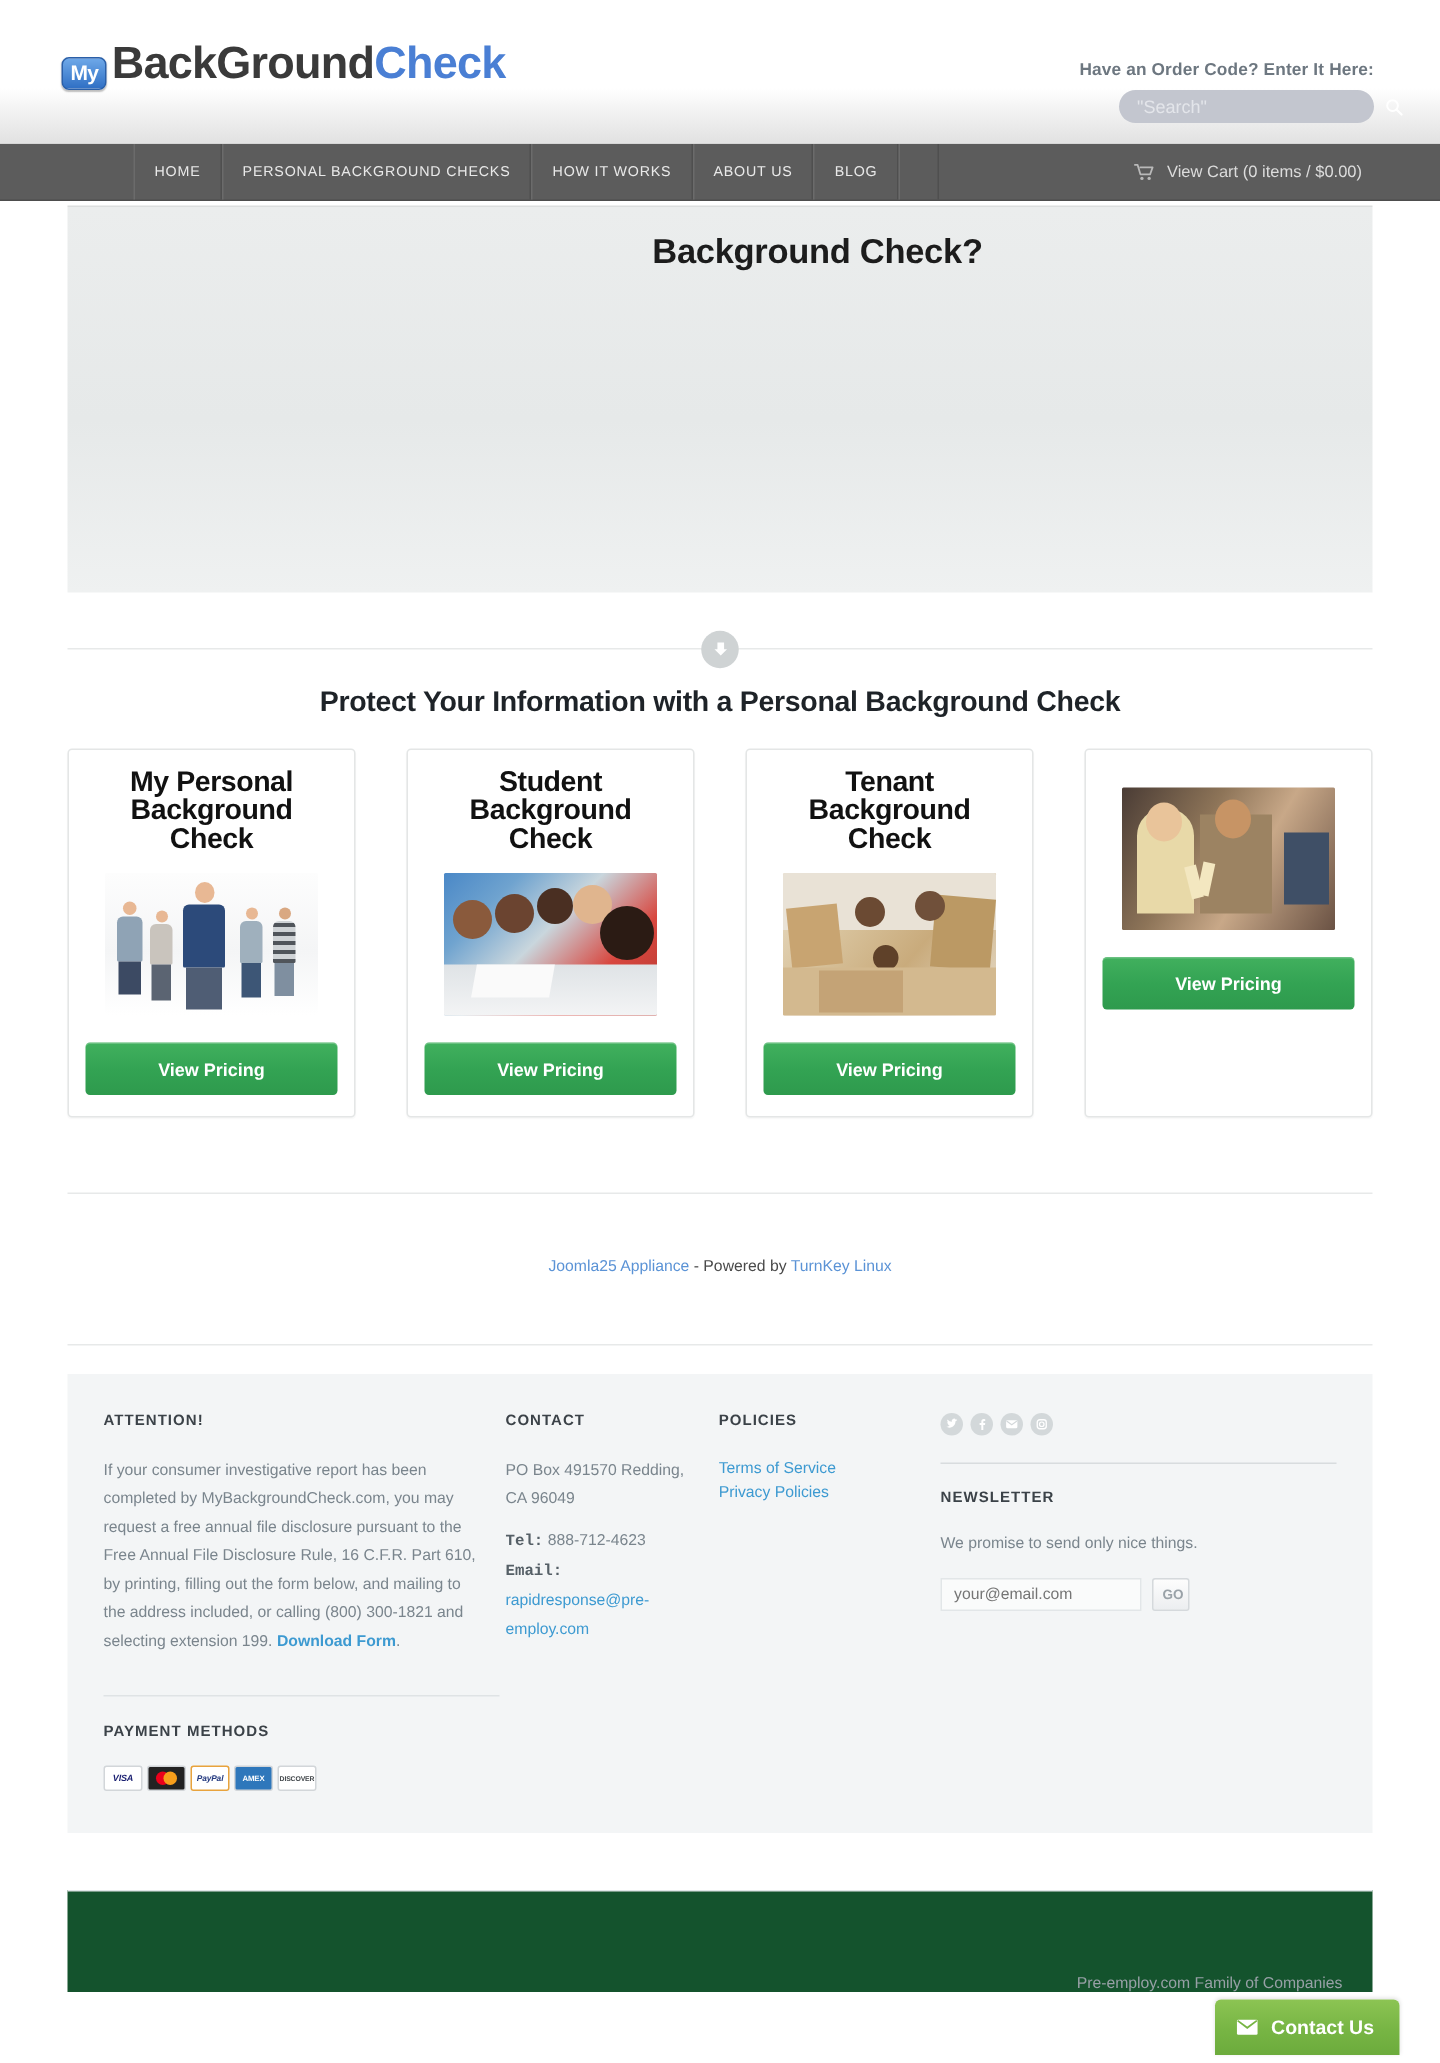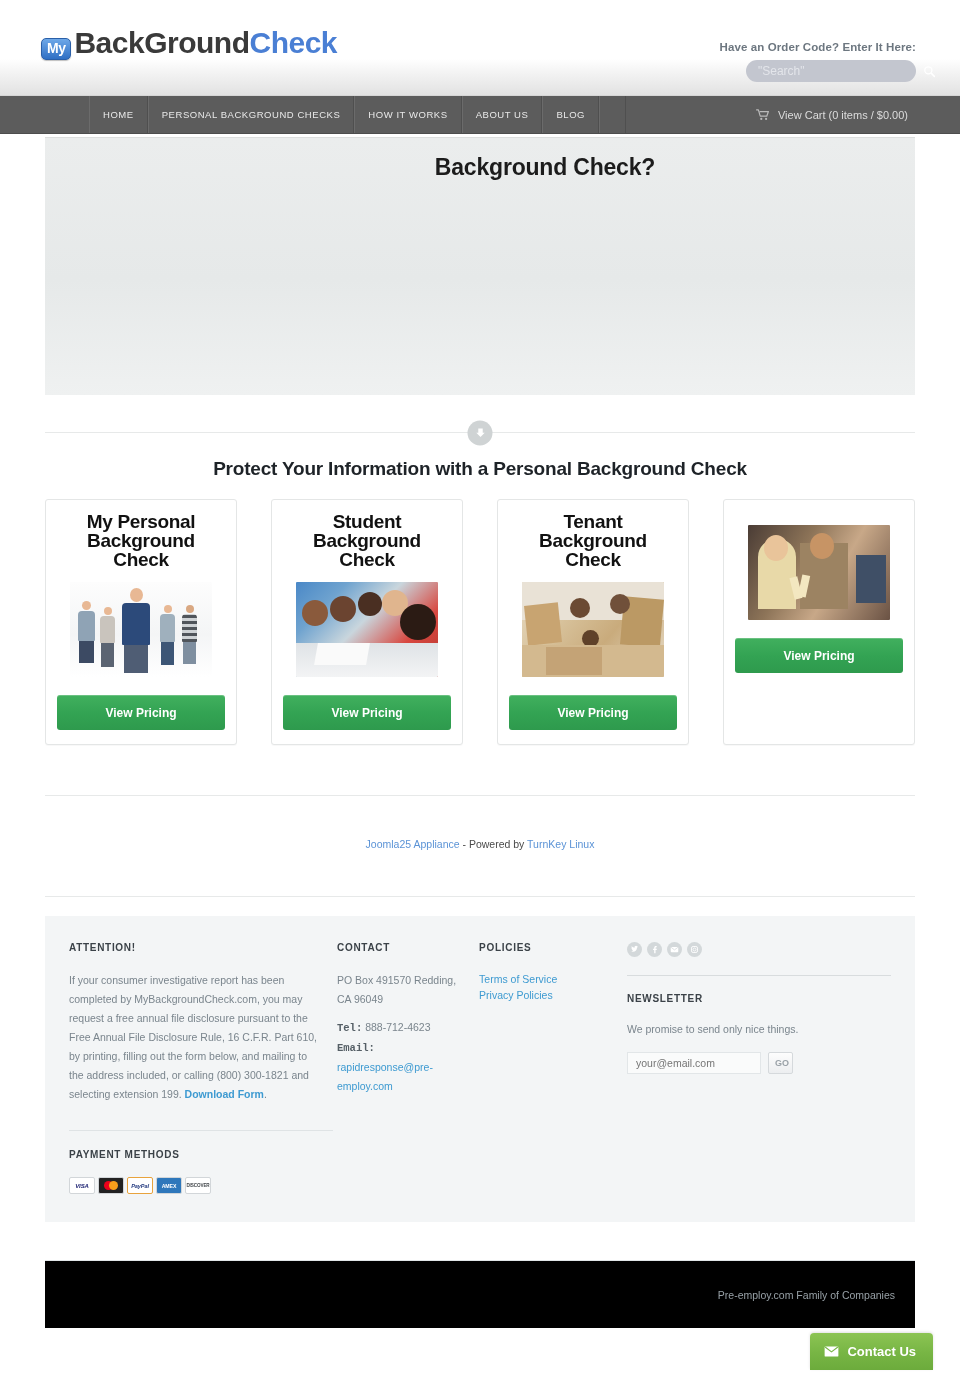--- a/index.html
+++ b/index.html
@@ -268,24 +268,24 @@
     border:1px solid #d5d9dc;
     background:linear-gradient(to bottom,#fdfdfd,#eceef0);
     color:#9aa2a8; font-size:9px; font-weight:bold;
     cursor:pointer; border-radius:2px;
     font-family:"Liberation Sans", sans-serif;
   }
 
   
   .bottom-bar {
     margin:38px 45px 16px 45px;
-    background:#000000;
+    background:#14532d;
     border-top:1px solid #e1e6e8;
     height:68px;
-    display:flex; align-items:center; justify-content:flex-end;
+    display:flex; align-items:flex-end; justify-content:flex-end;
     padding-right:20px;
   }
   .bottom-text { font-size:10.5px; color:#97a0a6; }
 
   .contact-us {
     position:absolute; right:27px; bottom:5px;
     background:linear-gradient(to bottom,#8cc453 0%,#77b544 55%,#6cab3c 100%);
     color:#ffffff;
     font-size:13px; font-weight:bold;
     padding:11px 17px 11px 14px;

